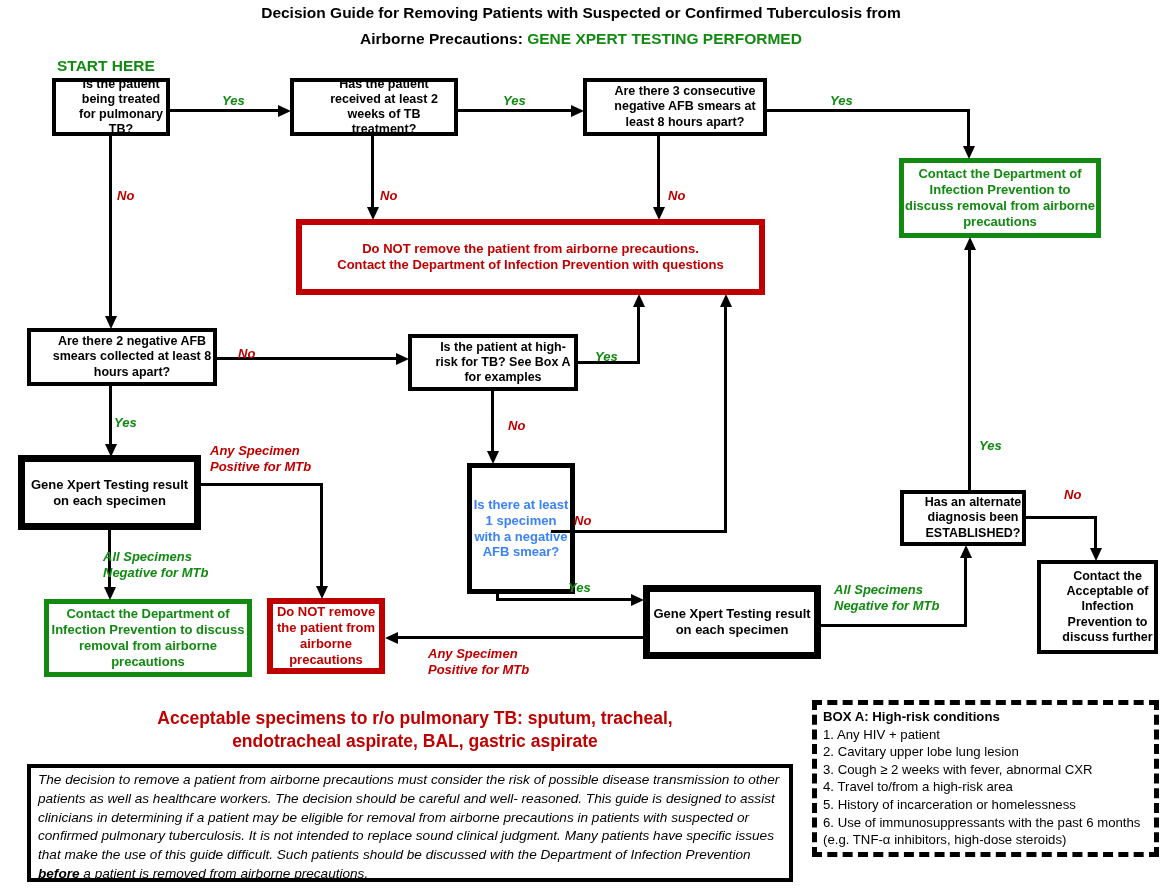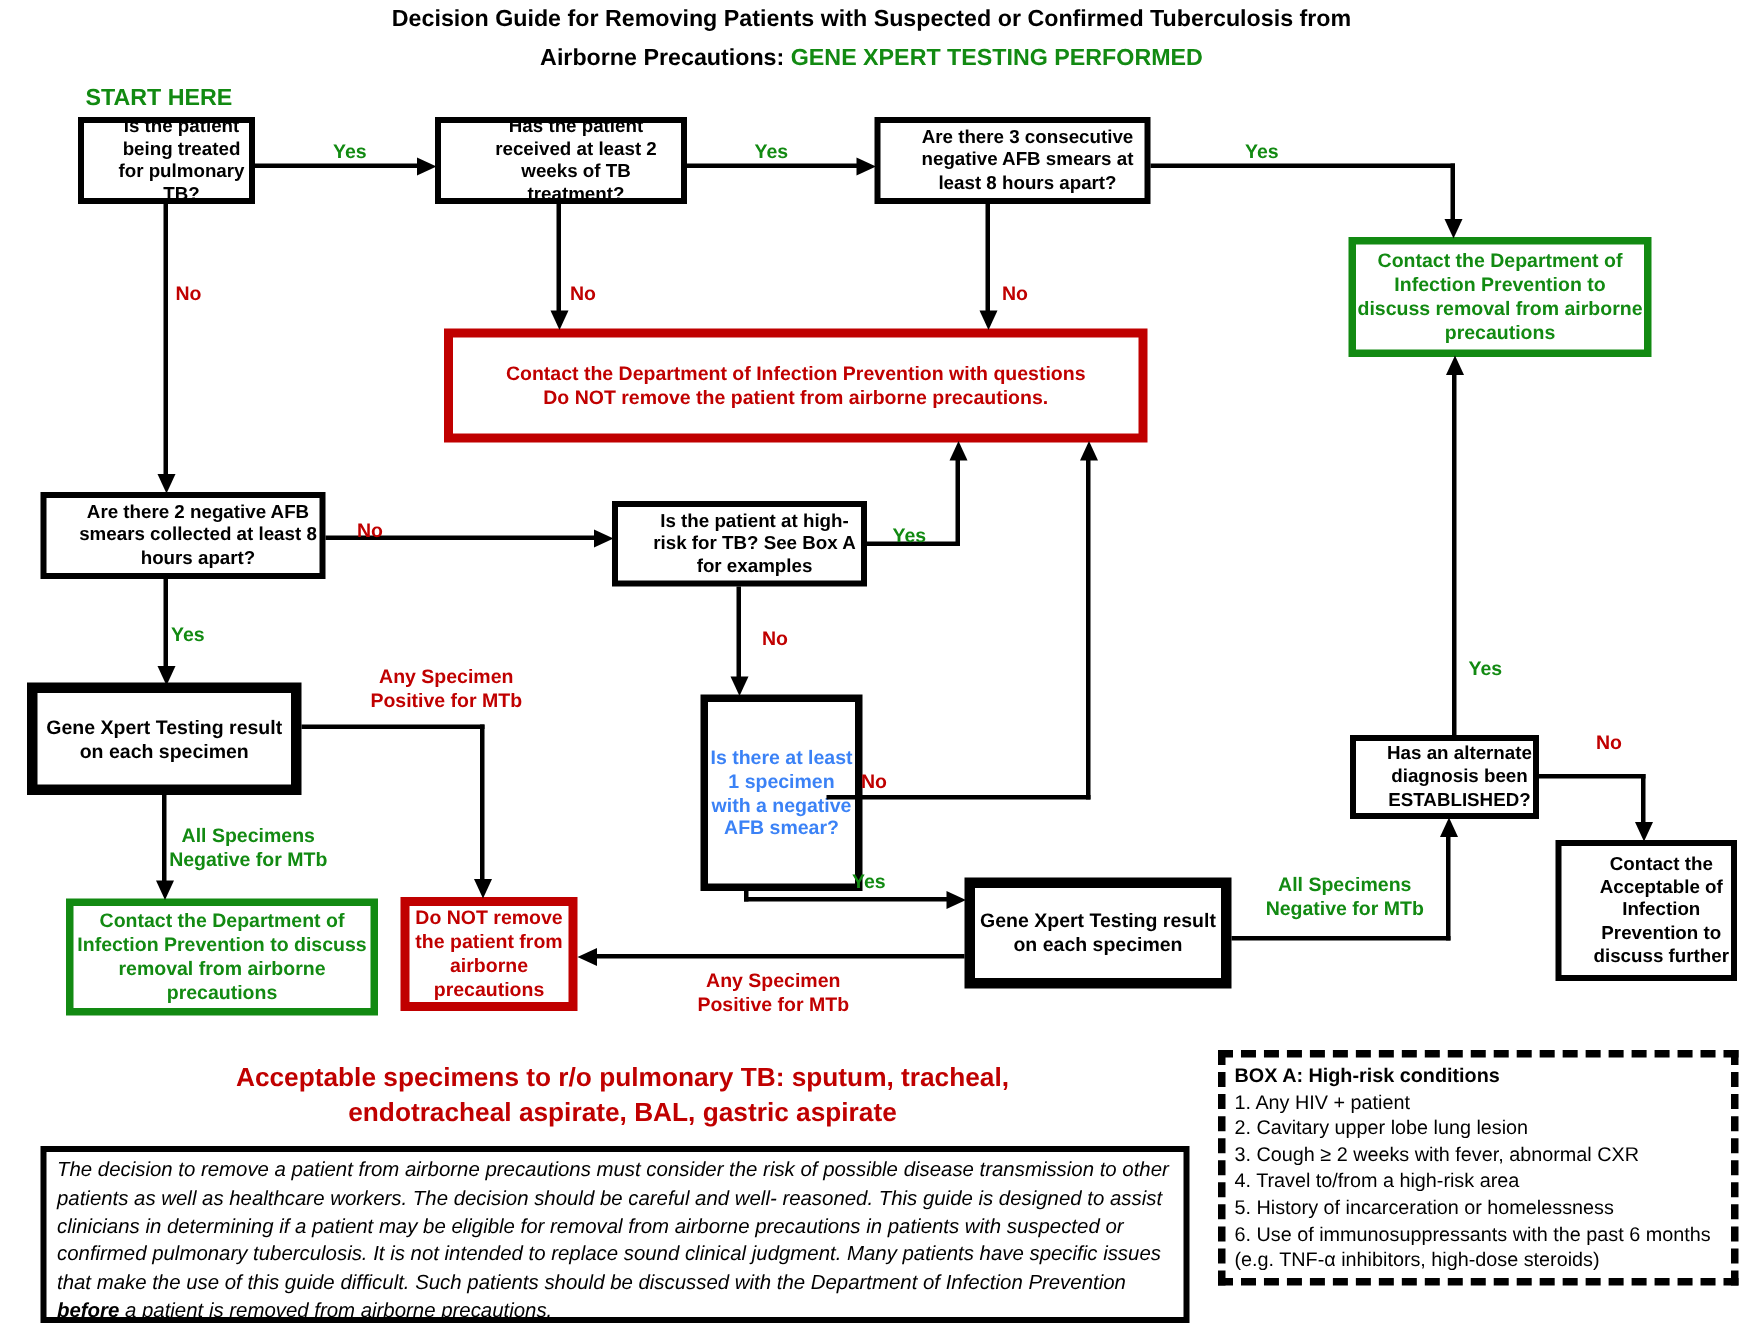--- a/index.html
+++ b/index.html
@@ -10,21 +10,21 @@
   .b4{border:4px solid #000;padding-left:20px;}
   .b5g{border:5px solid #128a12;color:#128a12;margin-left:24px;}
   .b6r{border:6px solid #c00000;color:#c00000;}
   .b7{border:7px solid #000;}
   .line{position:absolute;background:#000;}
   .ar{position:absolute;width:0;height:0;}
   .ar-r{border-top:6px solid transparent;border-bottom:6px solid transparent;border-left:13px solid #000;}
   .ar-l{border-top:6px solid transparent;border-bottom:6px solid transparent;border-right:13px solid #000;}
   .ar-d{border-left:6px solid transparent;border-right:6px solid transparent;border-top:13px solid #000;}
   .ar-u{border-left:6px solid transparent;border-right:6px solid transparent;border-bottom:13px solid #000;}
-  .lbl{position:absolute;font-weight:bold;font-size:13px;line-height:1.25;white-space:pre-line;text-align:center;}
+  .lbl{position:absolute;font-weight:bold;font-size:13px;line-height:1.25;white-space:pre-line;text-align:left;font-style:italic;}
   .green{color:#128a12;}
   .red{color:#c00000;}
   .title{position:absolute;left:0;top:11;width:1162px;text-align:center;font-weight:bold;font-size:15.5px;line-height:26px;}
   .start{position:absolute;left:57px;top:57px;font-weight:bold;font-size:15.5px;color:#128a12;}
   .spec-head{position:absolute;left:40px;top:707px;width:750px;text-align:center;font-weight:bold;
              font-size:17.5px;line-height:23px;color:#c00000;white-space:pre-line;}
   .disclaimer{position:absolute;left:27px;top:764px;width:766px;height:118px;box-sizing:border-box;
               border:4px solid #000;padding:3px 7px 0 7px;font-style:italic;font-size:13.6px;line-height:18.8px;}
   .boxa{position:absolute;left:812px;top:700px;width:347px;height:157px;box-sizing:border-box;
         border:5px dashed #000;padding:3px 6px;font-size:13.2px;line-height:17.6px;}
@@ -42,22 +42,22 @@
 
   <div class="start">START HERE</div>
 
   <div class="node b4" style="left:52px;top:78px;width:118px;height:58px;font-size:12.5px;">Is the patient being treated for pulmonary TB?</div>
   <div class="node b4" style="left:290px;top:78px;width:168px;height:58px;font-size:12.5px;">Has the patient received at least 2 weeks of TB treatment?</div>
   <div class="node b4" style="left:583px;top:78px;width:184px;height:58px;font-size:12.5px;">Are there 3 consecutive negative AFB smears at least 8 hours apart?</div>
 
   <div class="node b5g" style="left:875px;top:158px;width:202px;height:80px;font-size:13px;">Contact the Department of Infection Prevention to discuss removal from airborne precautions</div>
 
   <div class="node b6r" style="left:296px;top:219px;width:469px;height:76px;font-size:13px;flex-direction:column;">
+    <div>Do NOT remove the patient from airborne precautions.</div>
     <div>Contact the Department of Infection Prevention with questions</div>
-    <div>Do NOT remove the patient from airborne precautions.</div>
   </div>
 
   <div class="node b4" style="left:27px;top:328px;width:190px;height:58px;font-size:12.5px;">Are there 2 negative AFB smears collected at least 8 hours apart?</div>
   <div class="node b4" style="left:408px;top:334px;width:170px;height:57px;font-size:12.5px;">Is the patient at high-risk for TB? See Box A for examples</div>
 
   <div class="node b5g" style="left:443px;top:463px;width:108px;height:131px;font-size:13px;border-color:#000;color:#3b82f6;">Is there at least 1 specimen with a negative AFB smear?</div>
 
   <div class="node b7" style="left:18px;top:455px;width:183px;height:75px;font-size:13px;">Gene Xpert Testing result on each specimen</div>
 
   <div class="node b5g" style="left:20px;top:599px;width:208px;height:78px;font-size:13px;">Contact the Department of Infection Prevention to discuss removal from airborne precautions</div>

